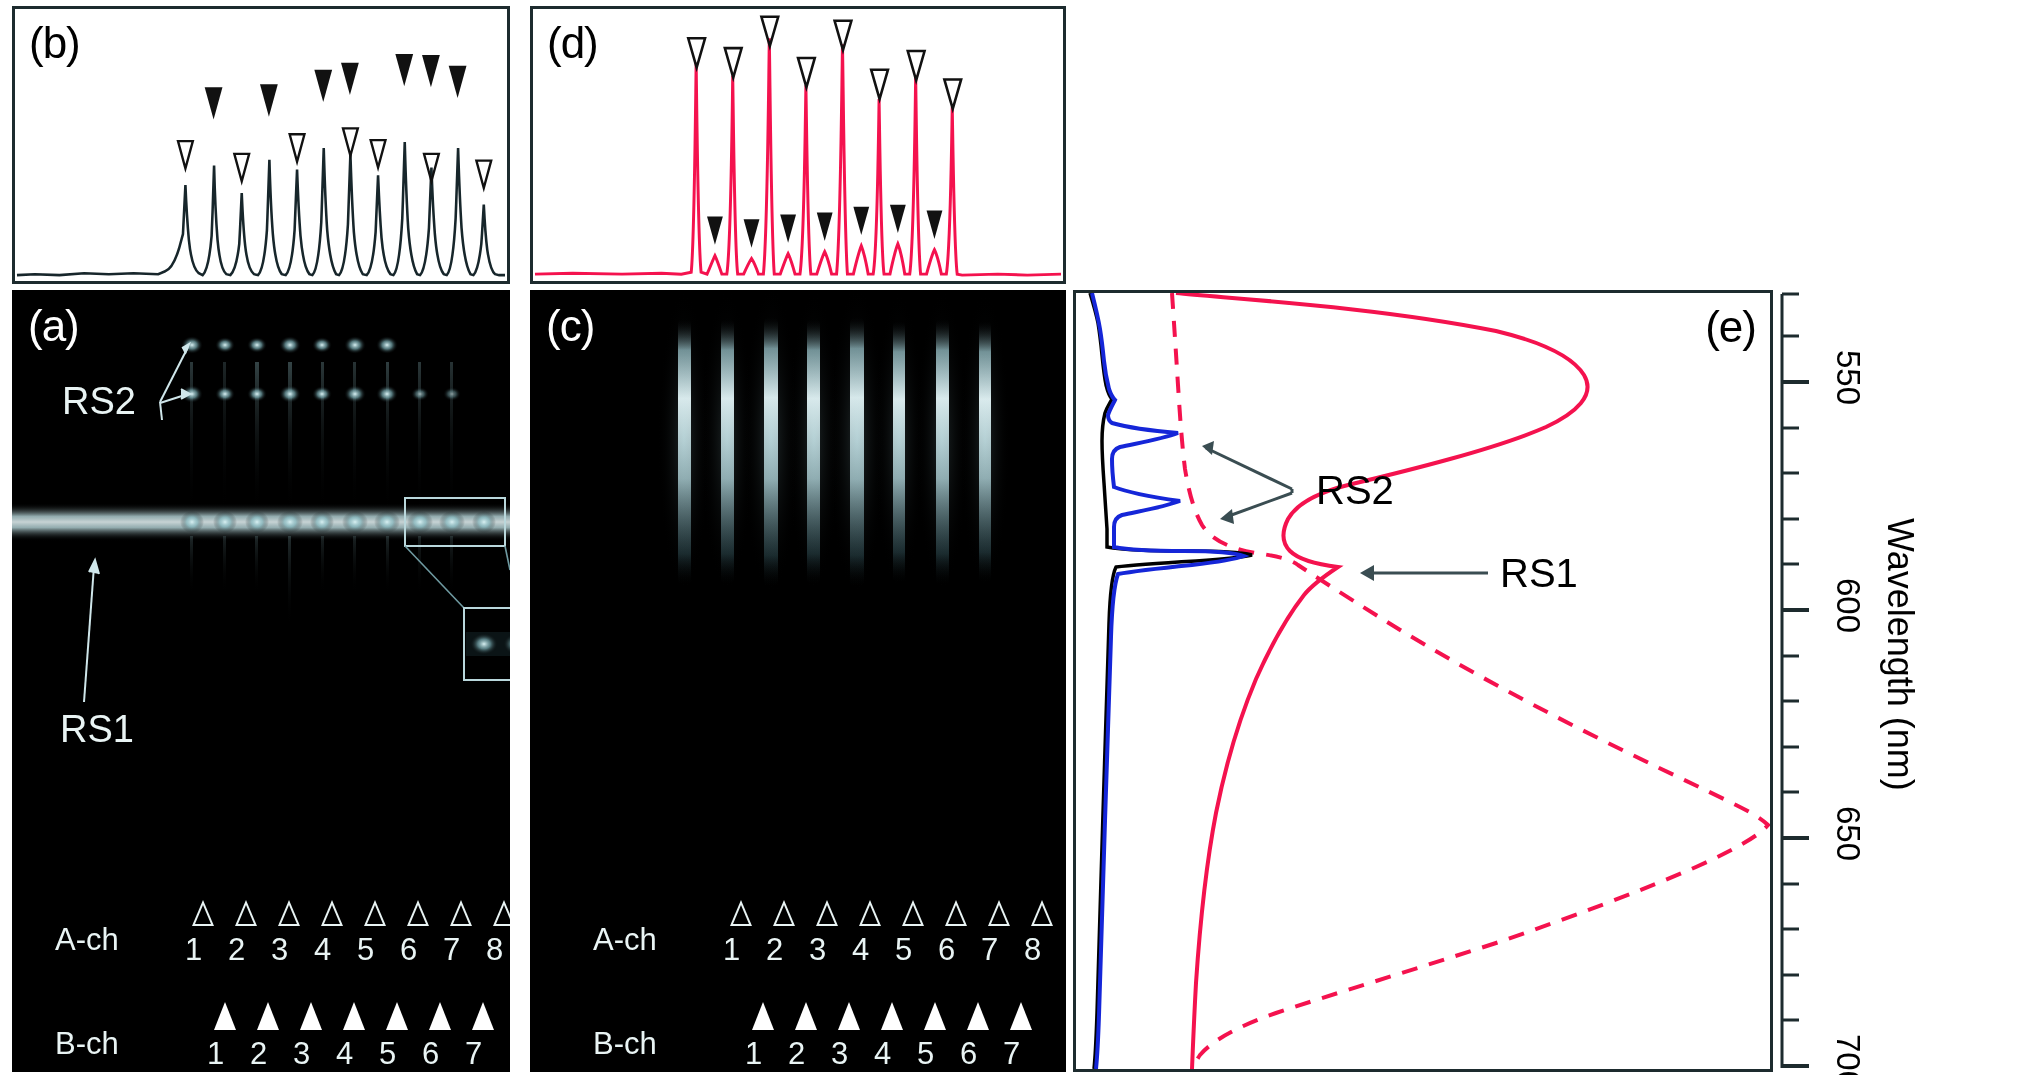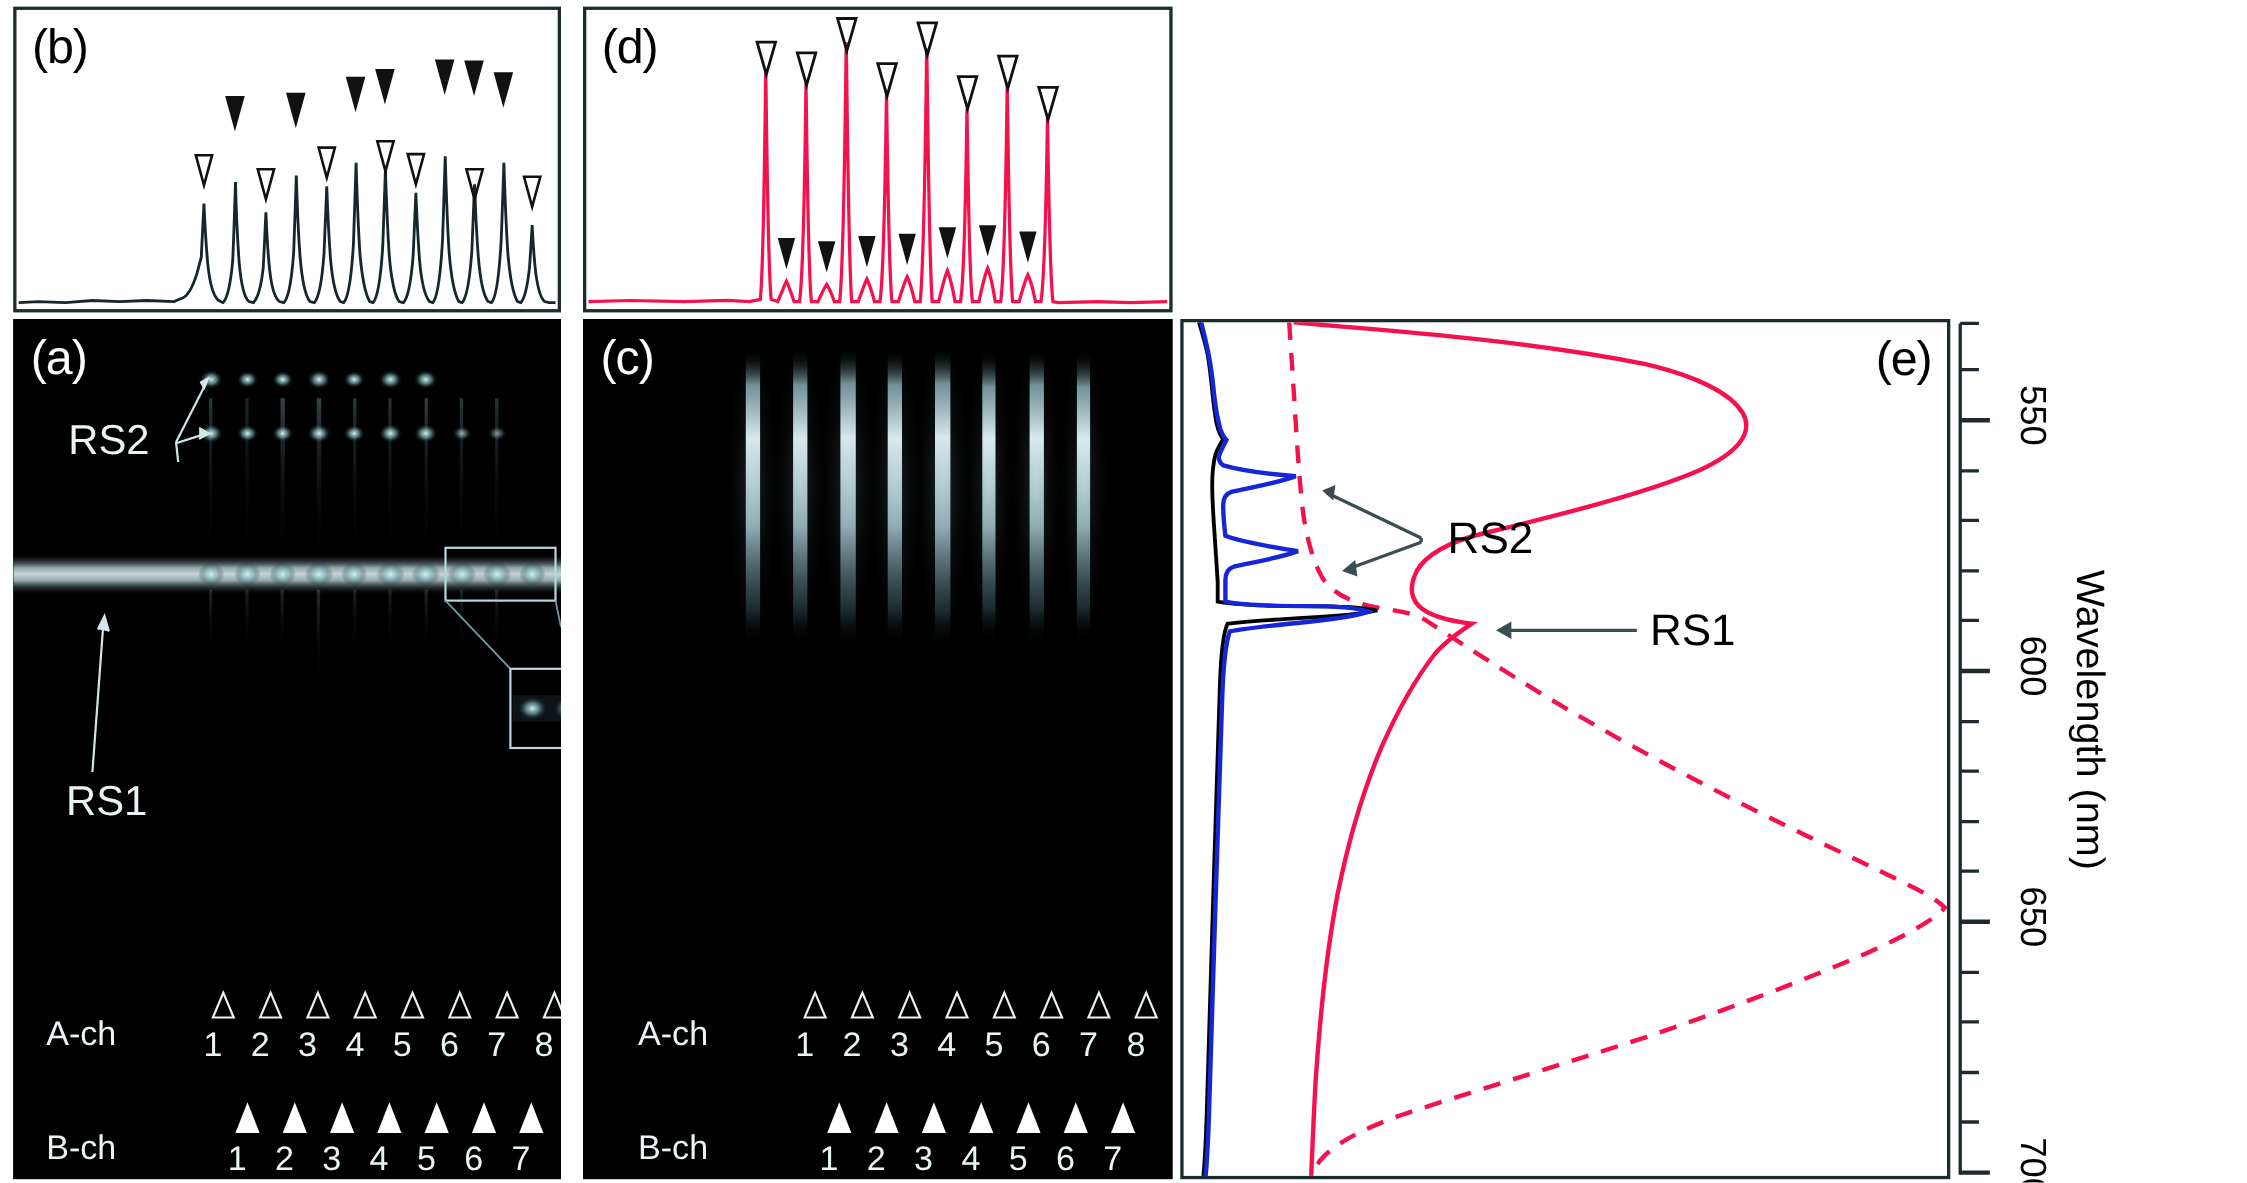--- a/index.html
+++ b/index.html
@@ -16,21 +16,21 @@
   .img svg{display:block;width:100%;height:100%;}
 
   
   .tag{position:absolute;font-size:44px;line-height:1;letter-spacing:-1px;}
   .tag.dark{color:#000000;}
   .tag.light{color:#ffffff;}
 
   
   .legend{position:absolute;color:#e9f4f4;font-size:31px;line-height:1;
           white-space:nowrap;}
-  .legend .lbl{position:absolute;left:0;top:0;}
+  .legend .lbl{position:absolute;left:13px;top:0;}
   .tri{position:absolute;width:0;height:0;}
   .tri.open{border-left:11px solid transparent;border-right:11px solid transparent;
             border-bottom:26px solid #e9f4f4;}
   .tri.open::after{content:"";position:absolute;left:-8px;top:5px;width:0;height:0;
             border-left:8px solid transparent;border-right:8px solid transparent;
             border-bottom:19px solid #000000;}
   .tri.solid{border-left:11px solid transparent;border-right:11px solid transparent;
             border-bottom:28px solid #ffffff;}
   .num{position:absolute;color:#e9f4f4;font-size:31px;line-height:1;}
 

